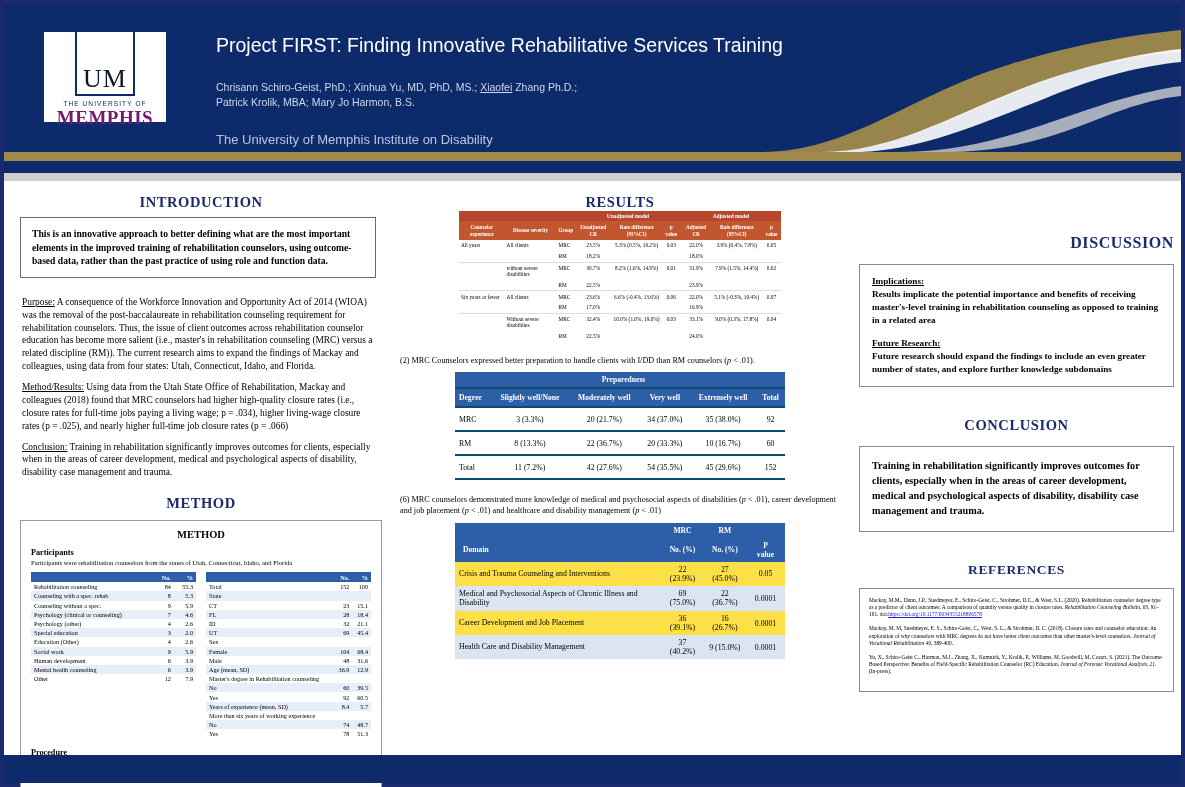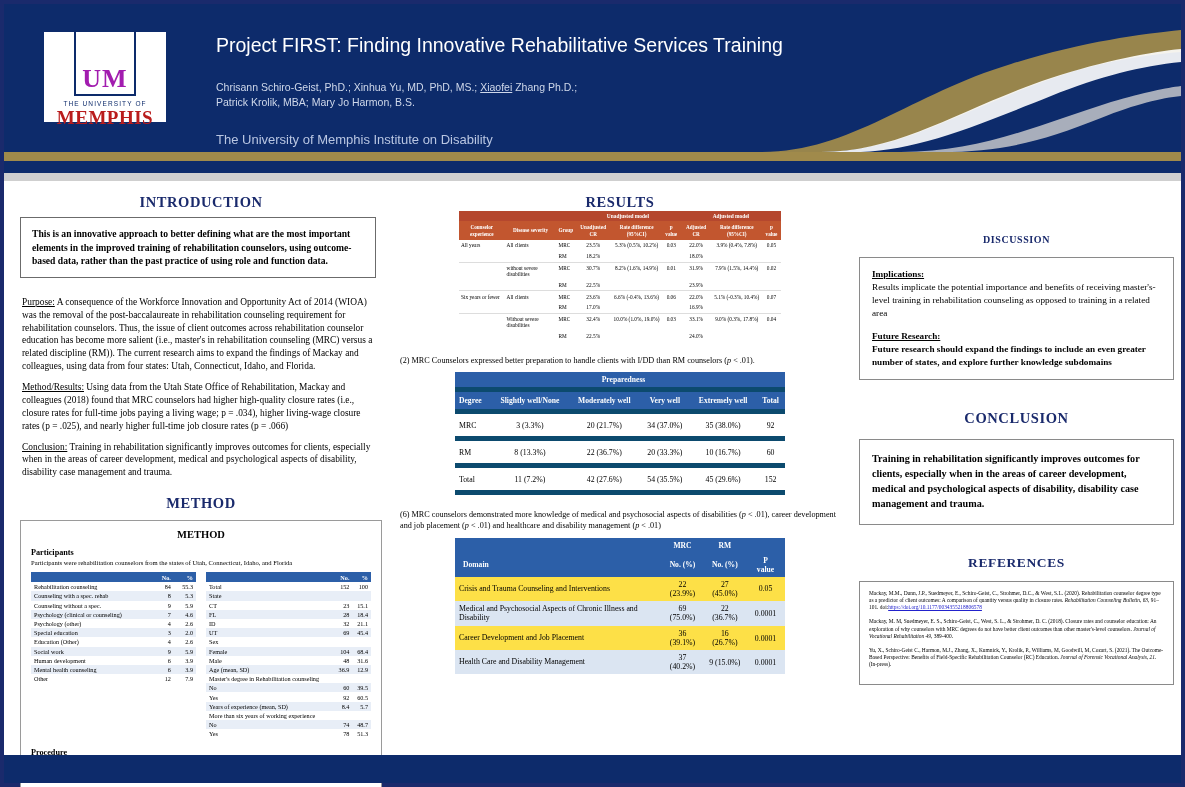--- a/index.html
+++ b/index.html
@@ -24,33 +24,33 @@
     overflow:hidden;
   }
   .header-swoosh { position:absolute; right:0; top:0; width:420px; height:148px; }
   .logo-box {
     position:absolute; left:40px; top:28px; width:122px; height:90px;
     background:#ffffff; display:flex; flex-direction:column;
     align-items:center; justify-content:center;
   }
   .logo-um {
     font-family:"Liberation Serif", serif;
-    font-size:26px; font-weight:bold; color:#a21caf;
+    font-size:26px; font-weight:normal; color:#0f172a;
     line-height:1; letter-spacing:1px;
     border-bottom:none;
     margin-top:38px;
   }
   .logo-um-box {
     border:2px solid #0d2b6b; padding:1px 6px 2px 6px; margin-bottom:4px;
   }
   .logo-the {
     font-size:6.5px; color:#0d2b6b; letter-spacing:1.1px; font-family:"Liberation Sans", sans-serif;
   }
   .logo-memphis {
-    font-size:19px; font-weight:bold; color:#b91c1c; letter-spacing:0.5px;
+    font-size:19px; font-weight:bold; color:#701a75; letter-spacing:0.5px;
     font-family:"Liberation Serif", serif;
   }
   .title-block { position:absolute; left:212px; top:30px; width:700px; }
   .poster-title {
     color:#ffffff; font-size:19.5px; font-family:"Liberation Sans", sans-serif;
     margin:0 0 23px 0; font-weight:normal;
   }
   .authors {
     color:#cfd8ea; font-size:10.5px; font-family:"Liberation Sans", sans-serif;
     line-height:1.45;
@@ -132,38 +132,38 @@
   table.t1 tr.sep td { border-top:1px solid #ddd; }
 
   
   .t2wrap { margin:0 auto 14px auto; width:330px; }
   table.t2 { border-collapse:collapse; width:100%; font-size:7.6px; }
   table.t2 .g th { background:#2c5fa8; color:#fff; padding:3px 4px; font-size:7.6px; font-weight:bold; text-align:center; }
   table.t2 .c th { background:#2c5fa8; color:#fff; padding:4px 4px; font-size:7.6px; font-weight:bold; text-align:center; line-height:1.2;}
   table.t2 .c th.lbl { text-align:left; }
   table.t2 td { padding:6.5px 4px; text-align:center; color:#000; font-size:7.8px; }
   table.t2 td.lbl { text-align:left; }
-  table.t2 tr { border-bottom:5px solid #0c4a6e; }
+  table.t2 tr { border-bottom:2px solid #0c4a6e; }
 
   
   .t3wrap { margin:0 auto 0 auto; width:330px; }
   table.t3 { border-collapse:collapse; width:100%; font-size:7.6px; }
   table.t3 .g th { background:#2c5fa8; color:#fff; padding:3px 4px; font-size:7.6px; font-weight:bold; text-align:center; }
   table.t3 .g th.blank { background:#2c5fa8; }
   table.t3 .c th { background:#2c5fa8; color:#fff; padding:3px 8px; font-size:7.6px; font-weight:bold; text-align:center; }
   table.t3 .c th.lbl { text-align:left; }
   table.t3 td { padding:3px 4px; text-align:center; color:#000; font-size:7.8px; }
   table.t3 td.lbl { text-align:left; line-height:1.25; }
   table.t3 tr.alt td { background:#dce6f3; }
   table.t3 tr td { background:#fde047; }
   table.t3 tr.alt td { background:#dbe5f2; }
 
   
   .col3 { position:absolute; left:855px; top:190px; width:315px; }
-  .h-disc { font-size:10px; margin:40px 0 12px 0; }
+  .h-disc { font-size:16px; margin:40px 0 12px 0;text-align:right; }
   .box-disc {
     border:1px solid #8a8a8a; padding:10px 12px; font-size:9.2px;
     line-height:1.42; color:#000;
   }
   .box-disc u { text-decoration:underline; }
   .box-disc .lead { font-weight:bold; }
   .h-conc { font-size:14.5px; margin:30px 0 12px 0; }
   .box-conc {
     border:1px solid #8a8a8a; padding:12px 12px; font-size:10.2px;
     font-weight:bold; line-height:1.45; color:#000; min-height:84px;
@@ -621,21 +621,21 @@
           </tbody>
       </table>
     </div>
   </div>
 
   <div class="col3">
     <div class="sec-head h-disc">DISCUSSION</div>
     <div class="box-disc">
       <div>
         <u class="lead">Implications:</u>
-        <div style="font-weight:normal">Results implicate the potential importance and benefits of receiving master's-level training in rehabilitation counseling as opposed to training in a related area</div>
+        <div style="font-weight:bold">Results implicate the potential importance and benefits of receiving master's-level training in rehabilitation counseling as opposed to training in a related area</div>
       </div>
       <div style="height:10px"></div>
       <div>
         <u class="lead">Future Research:</u>
         <div style="font-weight:bold">Future research should expand the findings to include an even greater number of states, and explore further knowledge subdomains</div>
       </div>
     </div>
 
     <div class="sec-head h-conc">CONCLUSION</div>
     <div class="box-conc">Training in rehabilitation significantly improves outcomes for clients, especially when in the areas of career development, medical and psychological aspects of disability,  disability case management and trauma.</div>

